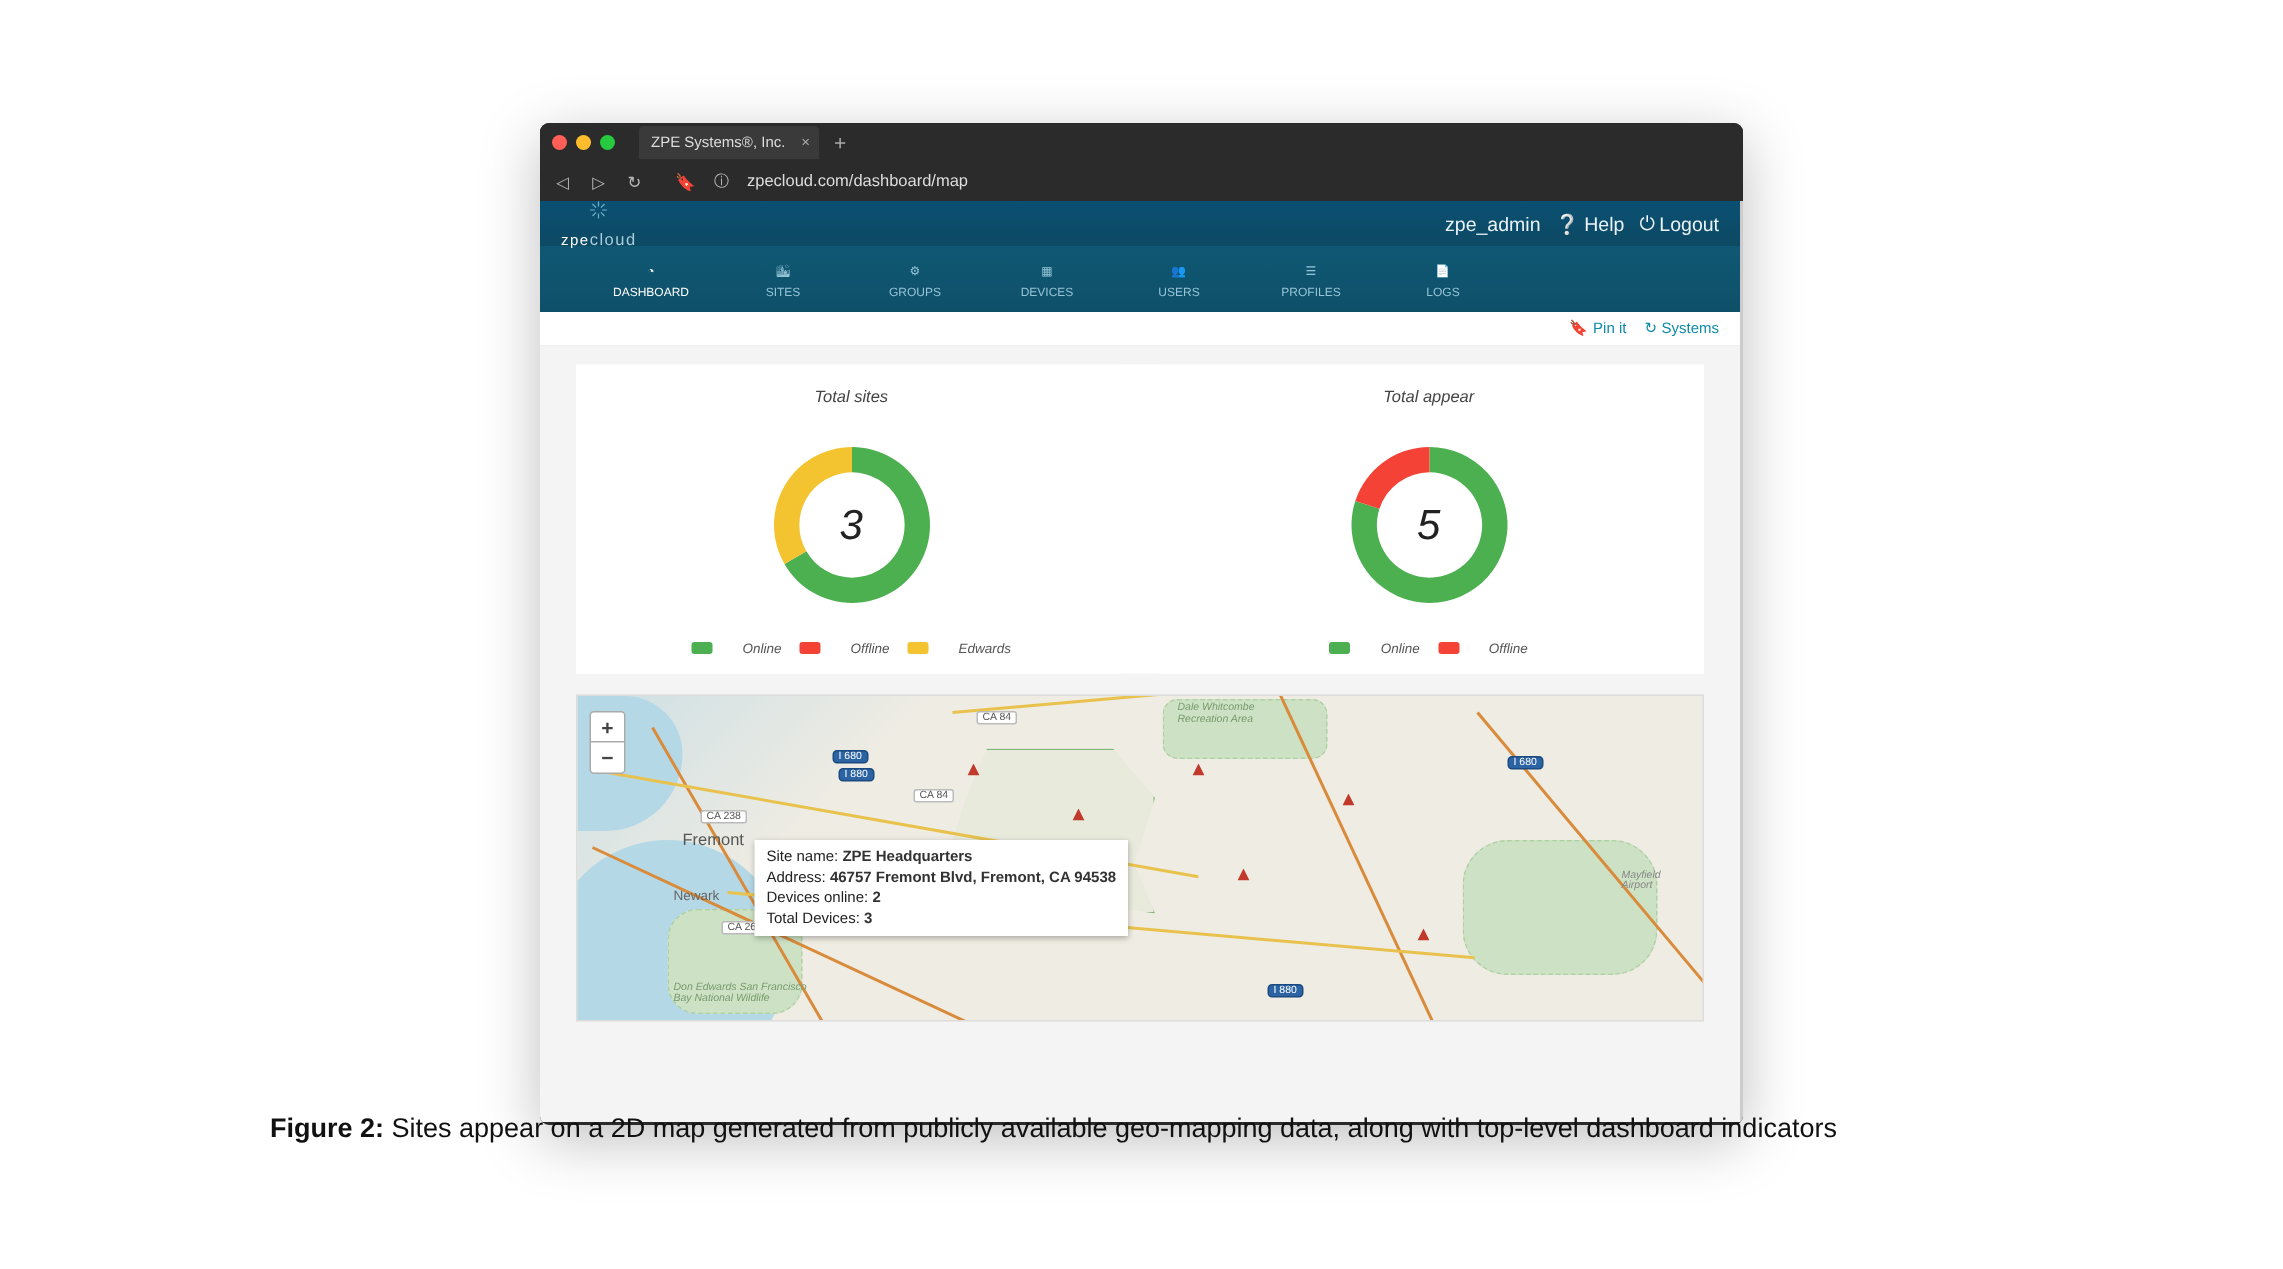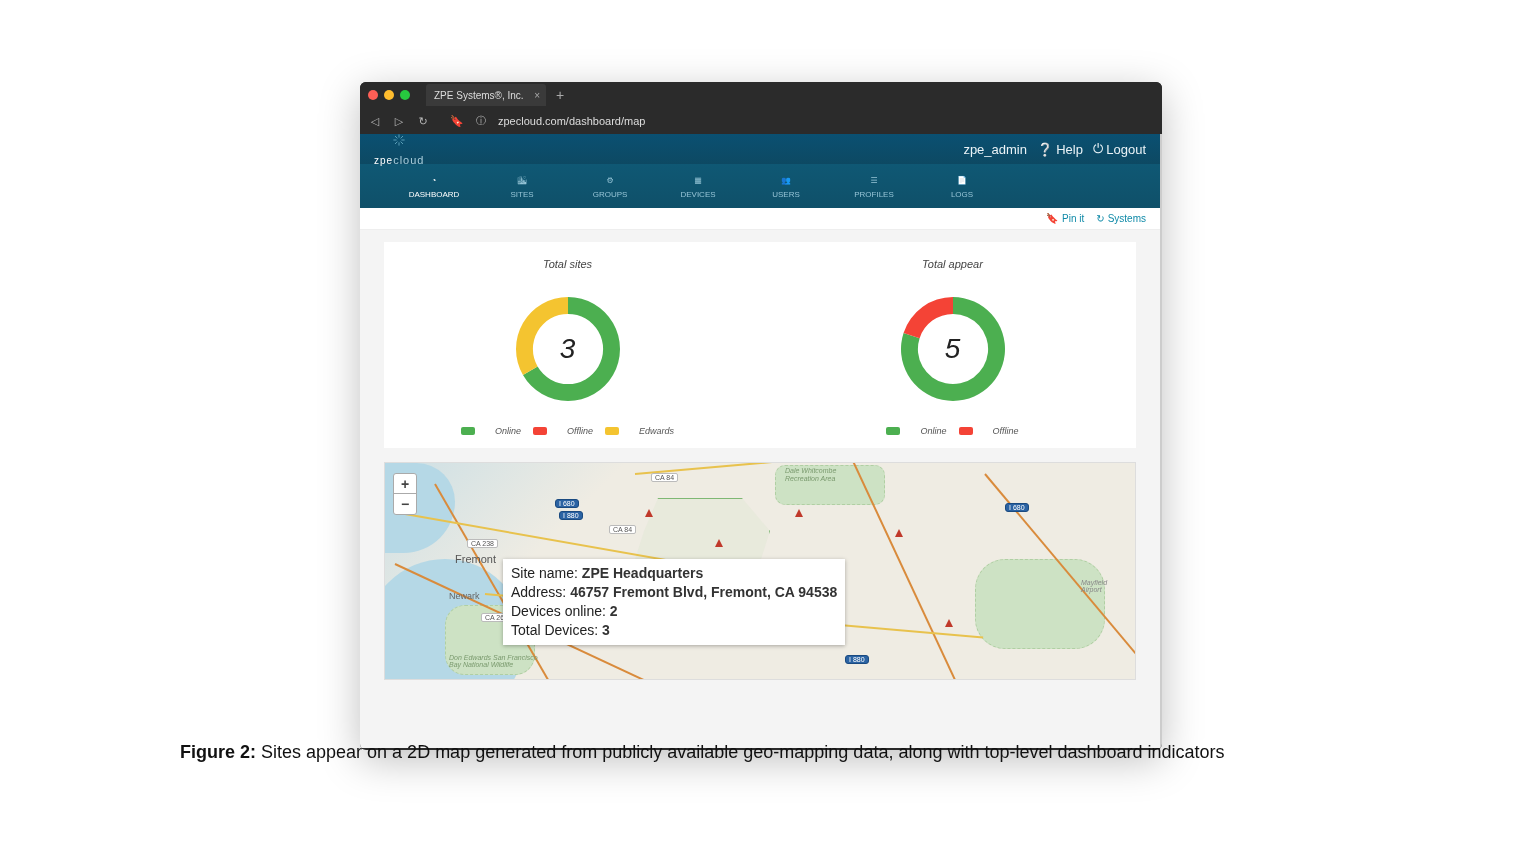--- a/index.html
+++ b/index.html
@@ -215,21 +215,21 @@
     position:absolute; left:8px; top:10px; background:#fff; border:1px solid #aaa;
     border-radius:3px; overflow:hidden;
   }
   .zoomctl div {
     width:22px; height:20px; display:flex; align-items:center; justify-content:center;
     font-size:14px; font-weight:bold; color:#444; cursor:pointer;
   }
   .zoomctl div:first-child { border-bottom:1px solid #aaa; }
   .tooltip {
     position:absolute; left:118px; top:96px; background:#fff;
-    padding:5px 8px; font-size:14px; color:#333;
+    padding:5px 8px; font-size:10px; color:#333;
     box-shadow:0 1px 4px rgba(0,0,0,0.3); line-height:1.35;
     white-space:nowrap;
   }
   .tooltip .row span.k { color:#222; }
   .tooltip .row span.v { font-weight:bold; }
   .marker {
     position:absolute; width:8px; height:8px;
   }
   .marker svg { width:8px; height:8px; }
 

